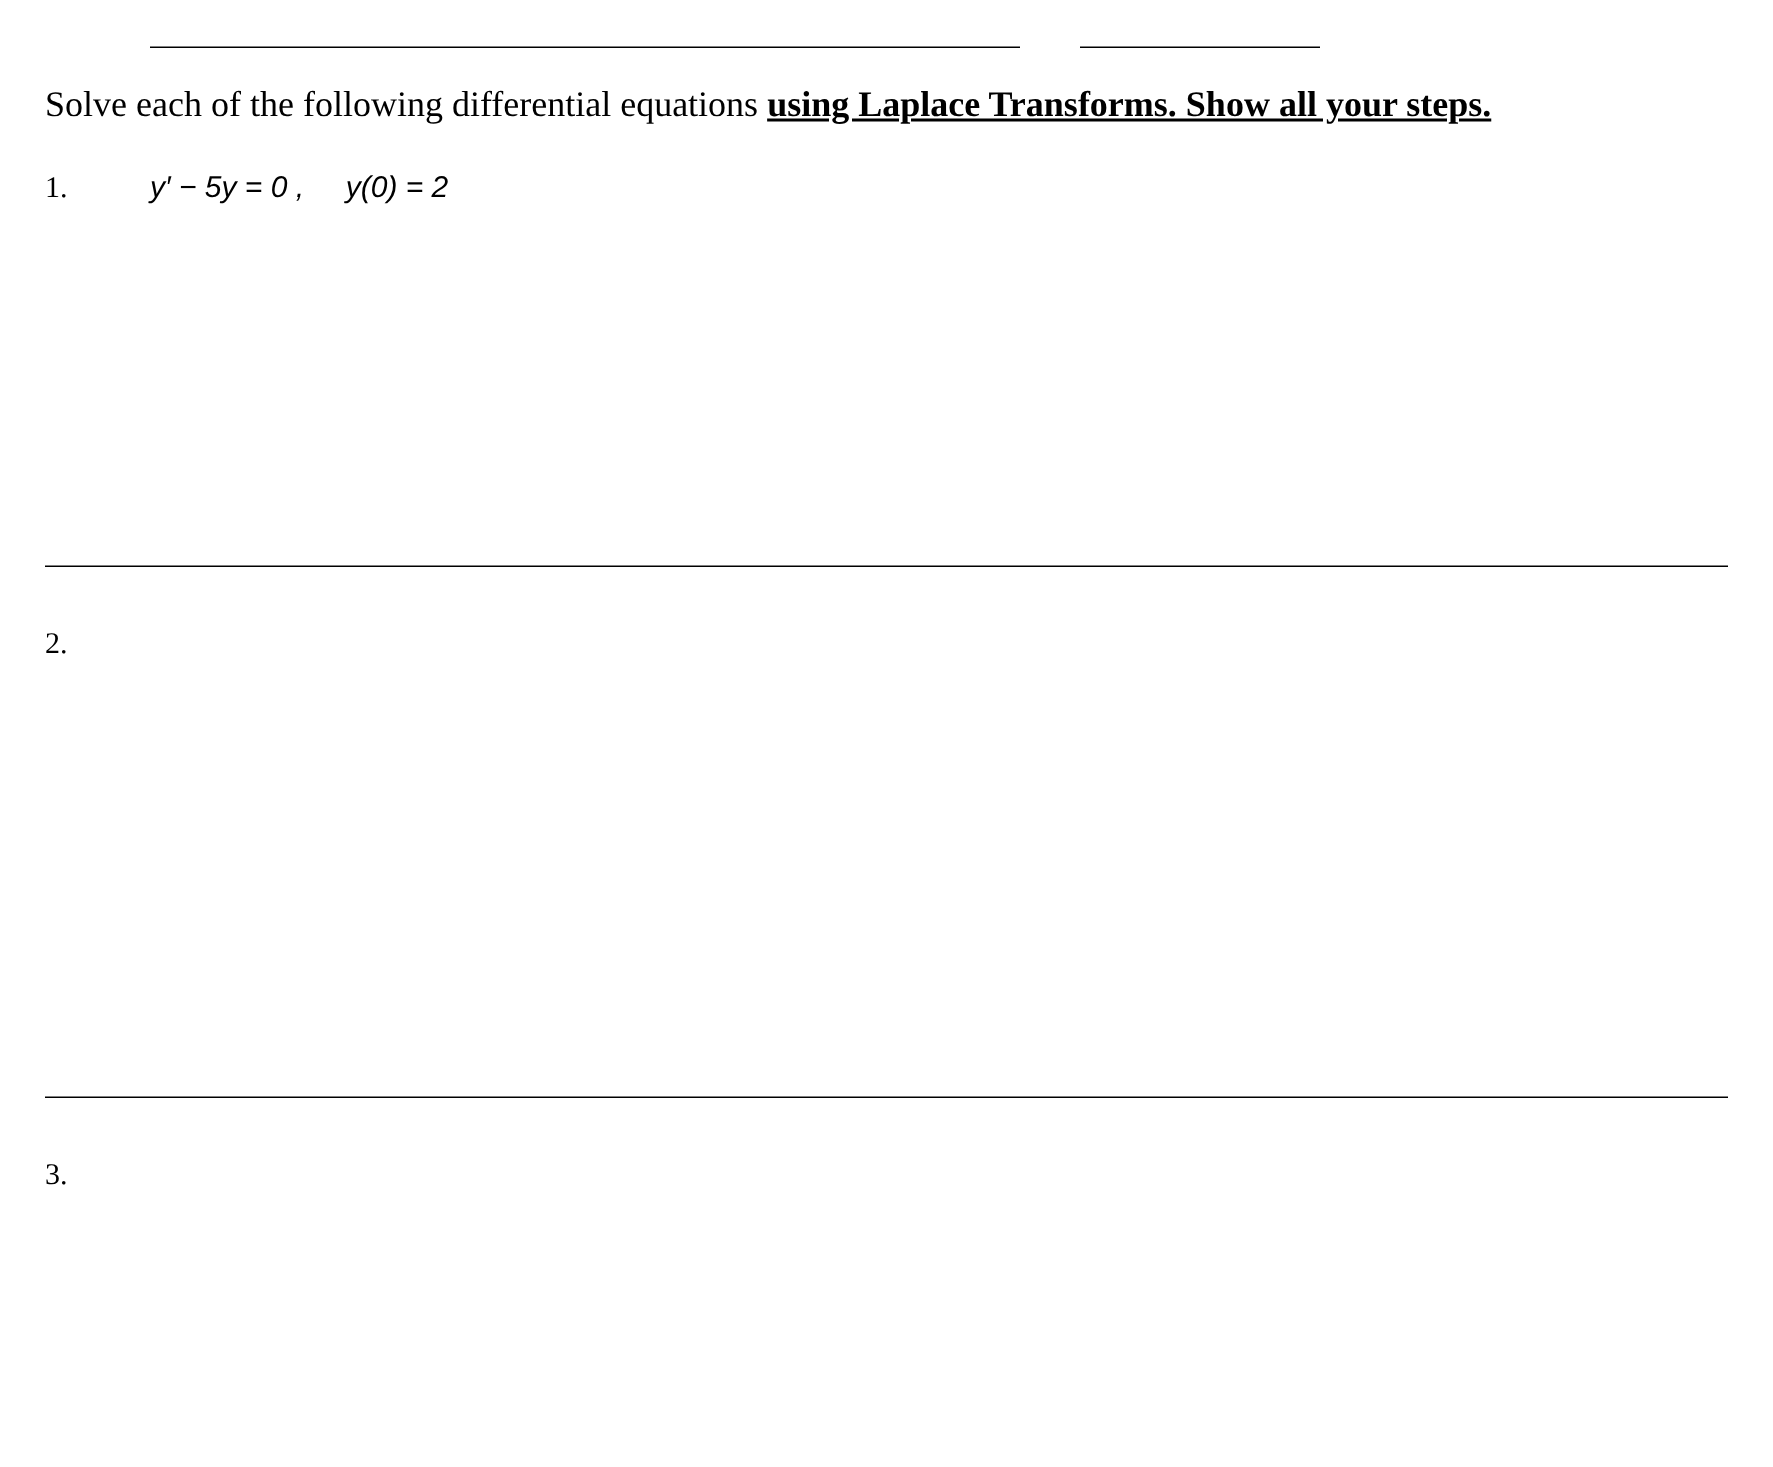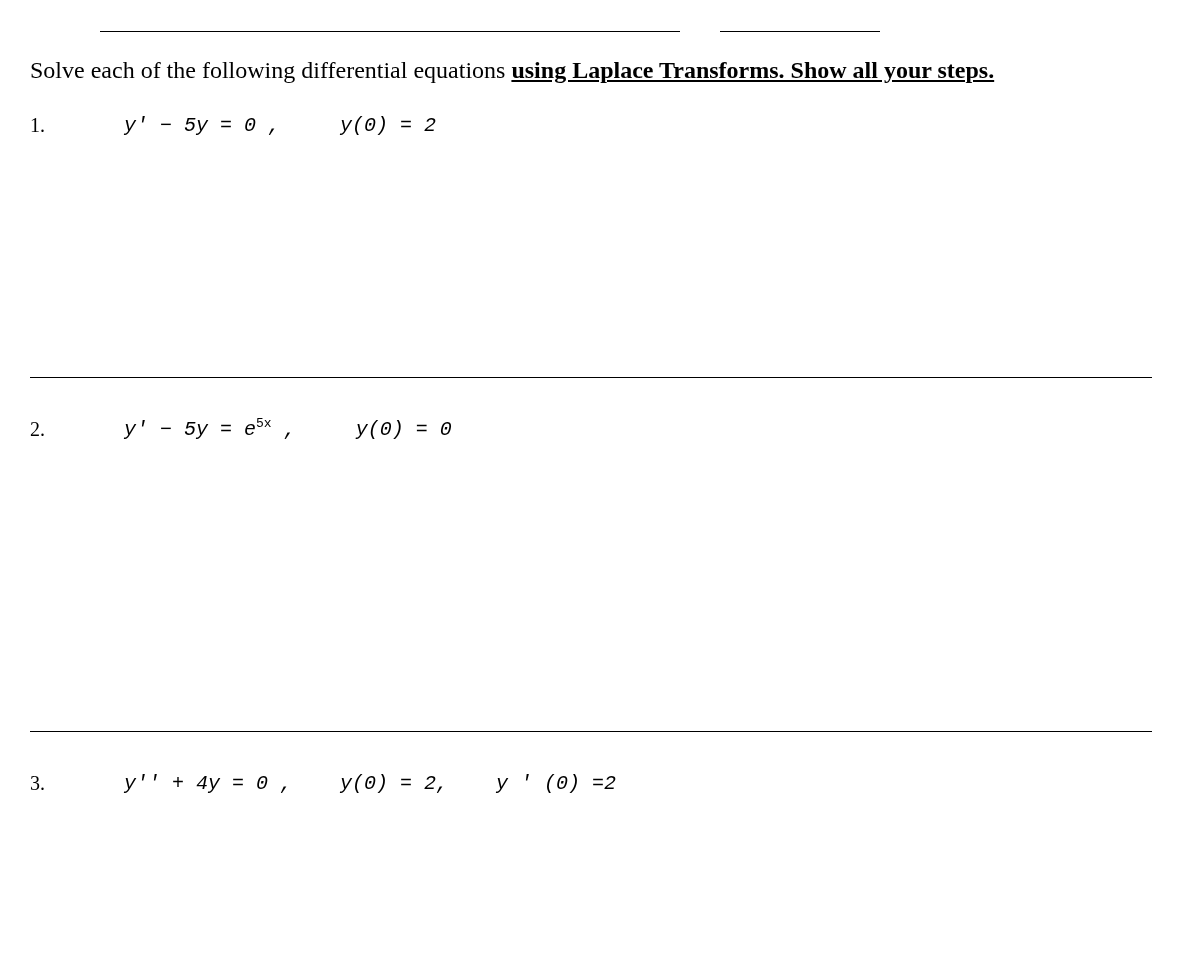--- a/index.html
+++ b/index.html
@@ -41,22 +41,21 @@
       align-items: flex-start;
       margin-left: 0;
       margin-bottom: 10px;
     }
     .problem-number {
       width: 70px;
       flex-shrink: 0;
     }
     .problem-body {
       font-style: italic;
-      font-family: Liberation Mono, monospace;
-      margin-left: 24px;
+      font-family: Liberation Sans, sans-serif;
     }
     .problem-body .upright {
       font-style: normal;
     }
     .space-block-1 {
       height: 230px;
     }
     .space-block-2 {
       height: 280px;
     }
@@ -95,35 +94,23 @@
     <span>y(0) = 2</span>
   </div>
 </div>
 
 <div class="space-block-1"></div>
 
 <hr class="divider">
 
 <div class="problem">
   <div class="problem-number">2.</div>
-  <div class="problem-body">
-    <span>y′ − 5y = e</span><sup class="upright"><span>5x</span></sup><span> ,</span>
-    &nbsp;&nbsp;&nbsp;
-    <span>y(0) =  0</span>
-  </div>
 </div>
 
 <div class="space-block-2"></div>
 
 <hr class="divider">
 
 <div class="problem">
   <div class="problem-number">3.</div>
-  <div class="problem-body">
-    <span>y′′ + 4y = 0 ,</span>
-    &nbsp;&nbsp;
-    <span>y(0) = 2,</span>
-    &nbsp;&nbsp;
-    <span>y ′ (0) =2</span>
-  </div>
 </div>
 
 <div class="space-block-3"></div>
 
 </body></html>

